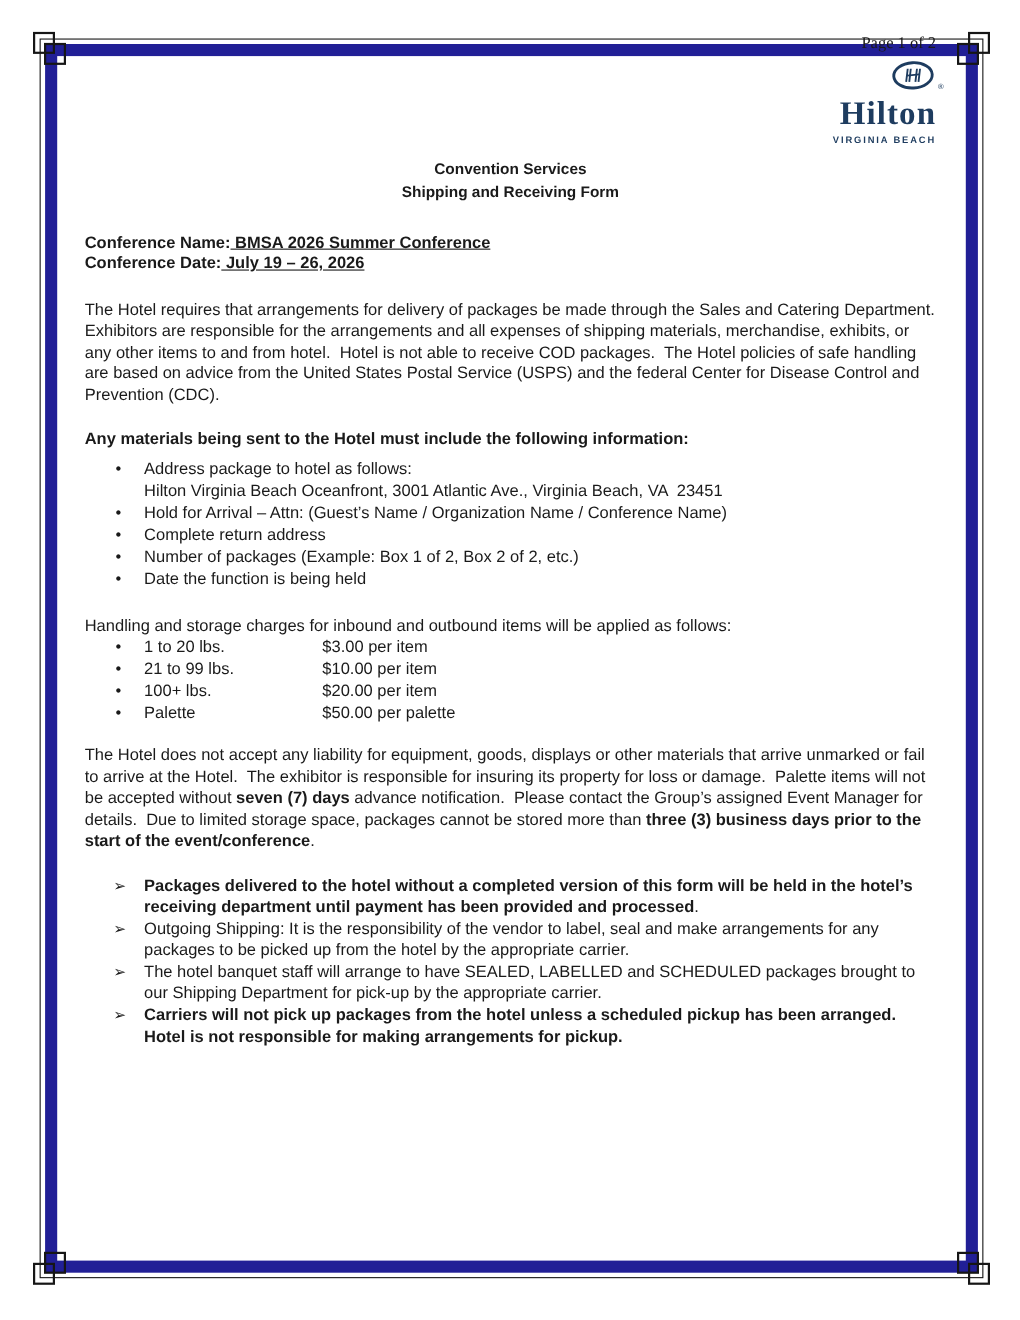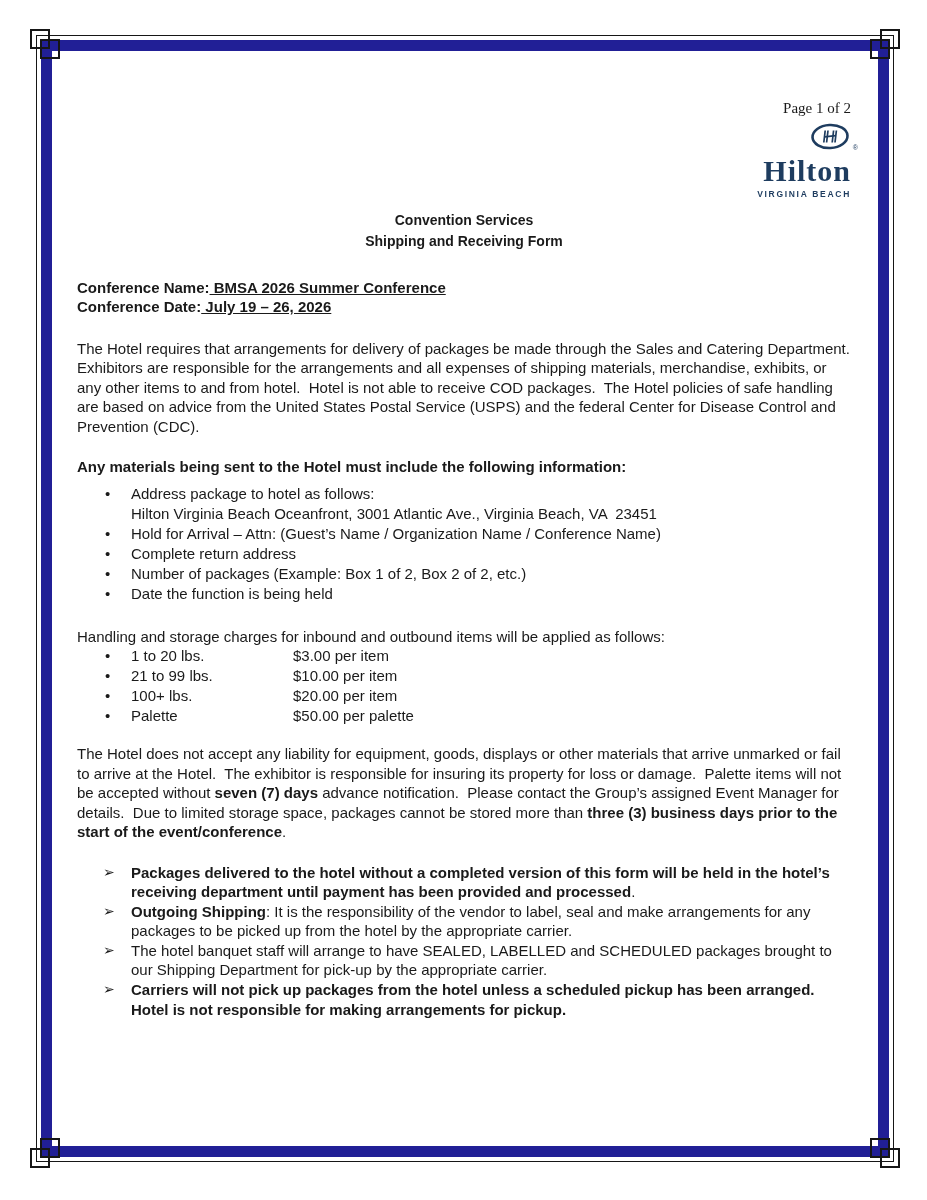--- a/index.html
+++ b/index.html
@@ -11,21 +11,21 @@
 
   
   .border-thin { position:absolute; left:36px; top:35px; right:33px; bottom:38px; border:1.5px solid #161616; }
   .border-blue { position:absolute; left:41px; top:40px; right:38px; bottom:43px; border:11px solid #211f96; }
   .corner { position:absolute; width:16px; height:16px; border:2px solid #161616; background:transparent; }
   .c-tl-a { left:30px; top:29px; } .c-tl-b { left:40px; top:39px; }
   .c-tr-a { right:27px; top:29px; } .c-tr-b { right:37px; top:39px; }
   .c-bl-a { left:30px; bottom:32px; } .c-bl-b { left:40px; bottom:42px; }
   .c-br-a { right:27px; bottom:32px; } .c-br-b { right:37px; bottom:42px; }
 
-  .content { position:relative; padding:100px 76px 0 77px; }
+  .content { position:relative; padding:32px 76px 0 77px; }
 
   .page-number { text-align:right; font-family:"Liberation Serif", serif; font-size:15px; line-height:17px; }
 
   .logo-block { text-align:right; margin-top:5px; }
   .logo-mark { position:relative; display:inline-block; line-height:0; }
   .logo-mark .reg { position:absolute; right:-7px; bottom:1px; font-size:7px; color:#1e3c5f; line-height:1; }
   .logo-word { font-family:"Liberation Serif", serif; font-weight:bold; font-size:30px; color:#1e3c5f; line-height:28px; margin-top:1px; letter-spacing:1px; }
   .logo-loc { font-size:8.5px; font-weight:bold; color:#1e3c5f; letter-spacing:1.7px; line-height:10.5px; }
   .logo-loc-1 { margin-top:4px; }
 
@@ -153,21 +153,21 @@
 
     <p class="para liability pre"><span>The Hotel does not accept any liability for equipment, goods, displays or other materials that arrive unmarked or fail to arrive at the Hotel.  The exhibitor is responsible for insuring its property for loss or damage.  Palette items will not be accepted without </span><span style="font-weight: bold;">seven (7) days</span><span> advance notification.  Please contact the Group’s assigned Event Manager for details.  Due to limited storage space, packages cannot be stored more than </span><span style="font-weight: bold;">three (3) business days prior to the start of the event/conference</span><span>.</span></p>
 
     <div class="policies">
       <div class="policy-row">
           <span class="policy-marker">➢</span>
           <span class="policy-text pre"><span style="font-weight: bold;">Packages delivered to the hotel without a completed version of this form will be held in the hotel’s receiving department until payment has been provided and processed</span><span>.</span></span>
         </div>
       <div class="policy-row">
           <span class="policy-marker">➢</span>
-          <span class="policy-text pre"><span style="font-weight: bold; margin-top: 38px;">Outgoing Shipping</span><span>: It is the responsibility of the vendor to label, seal and make arrangements for any packages to be picked up from the hotel by the appropriate carrier.</span></span>
+          <span class="policy-text pre"><span style="font-weight: normal; margin-top: 38px;">Outgoing Shipping</span><span>: It is the responsibility of the vendor to label, seal and make arrangements for any packages to be picked up from the hotel by the appropriate carrier.</span></span>
         </div>
       <div class="policy-row">
           <span class="policy-marker">➢</span>
           <span class="policy-text pre"><span>The hotel banquet staff will arrange to have SEALED, LABELLED and SCHEDULED packages brought to our Shipping Department for pick-up by the appropriate carrier.</span></span>
         </div>
       <div class="policy-row">
           <span class="policy-marker">➢</span>
           <span class="policy-text pre"><span style="font-weight: bold;">Carriers will not pick up packages from the hotel unless a scheduled pickup has been arranged. Hotel is not responsible for making arrangements for pickup.</span></span>
         </div>
     </div>

